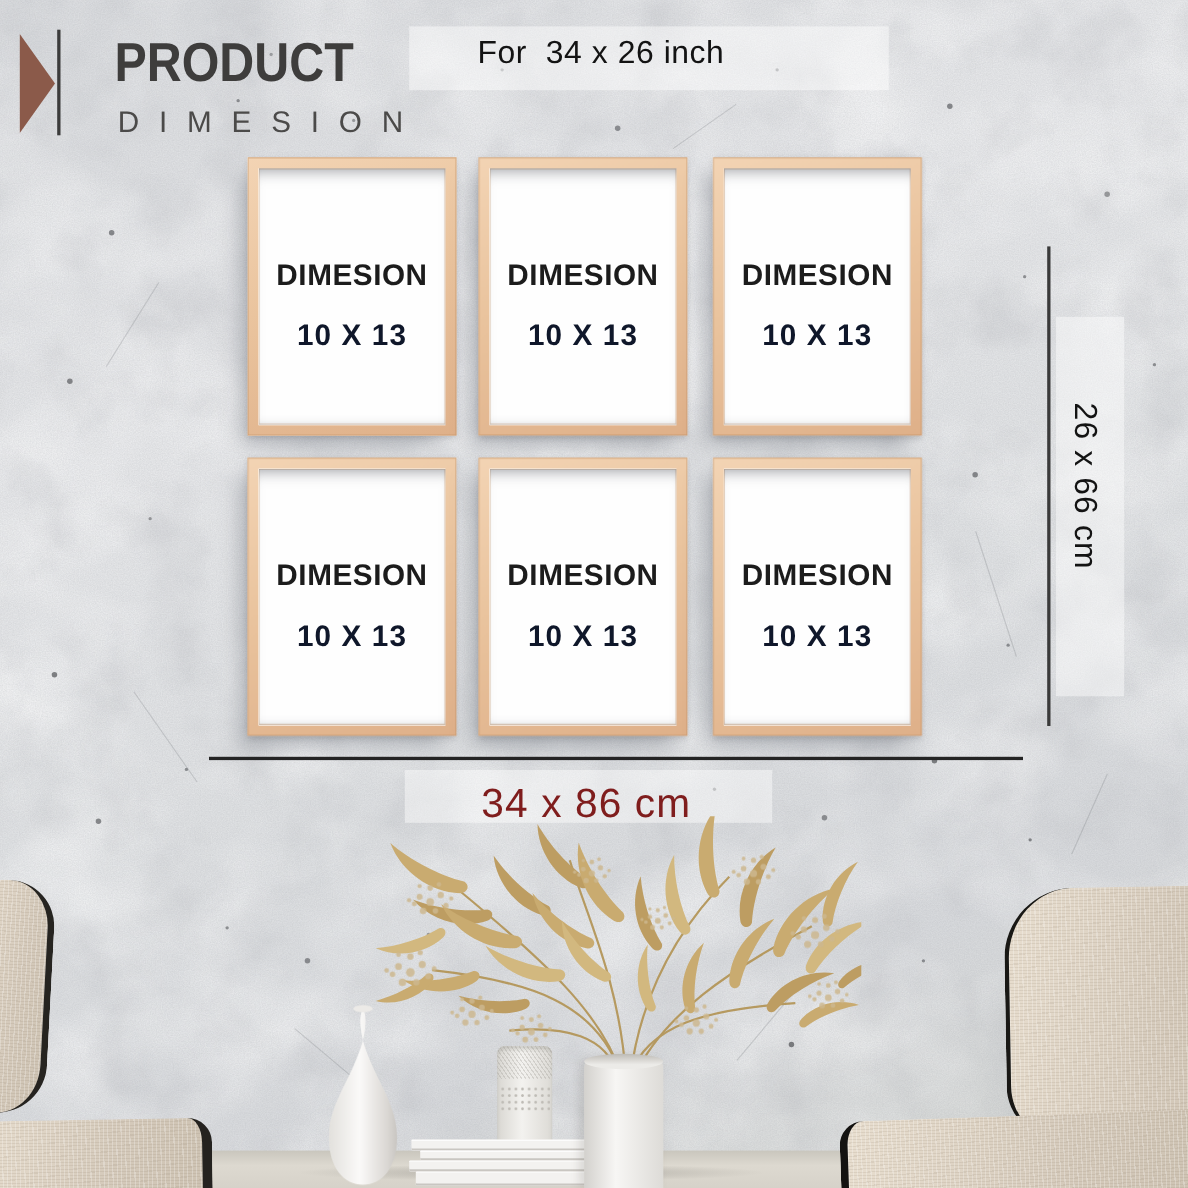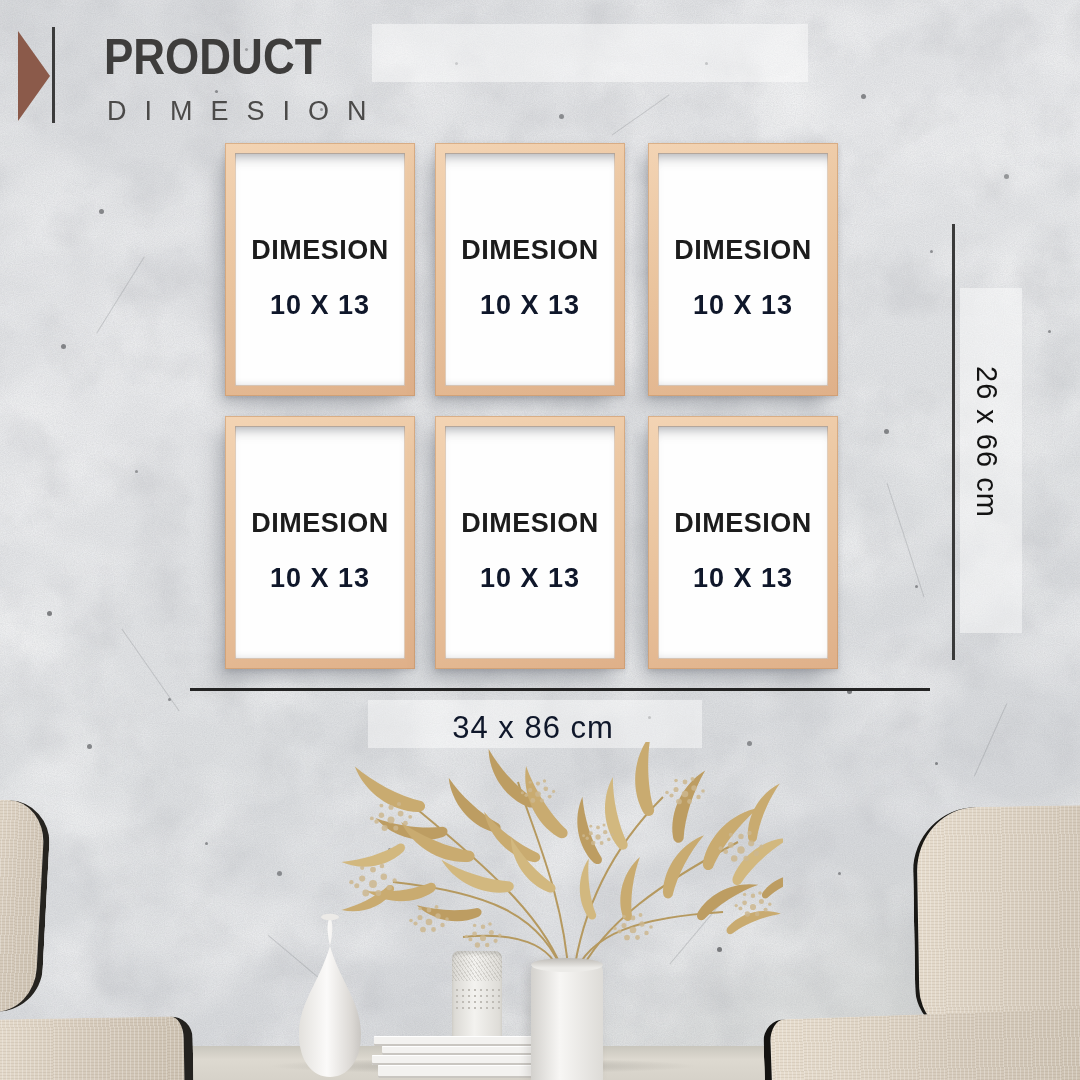--- a/index.html
+++ b/index.html
@@ -54,22 +54,22 @@
   .mat > div{transform:translateY(8px);}
   .flabel{color:#1c1c1c;font-size:27px;font-weight:700;letter-spacing:.5px;transform:translateY(8px) scaleX(.95);}
   .fsize{color:#0f172a;font-size:27px;font-weight:800;letter-spacing:1px;transform:translateY(8px) scaleX(.9);}
   .p1{left:225px;top:143px;} .p2{left:435px;top:143px;} .p3{left:648px;top:143px;}
   .p4{left:225px;top:416px;} .p5{left:435px;top:416px;} .p6{left:648px;top:416px;}
   
   .vline{position:absolute;left:952px;top:224px;width:3px;height:436px;background:#3a3a3a;z-index:4;}
   .vlabel{position:absolute;left:964px;top:224px;height:436px;width:44px;z-index:4;display:flex;
     align-items:center;justify-content:center;writing-mode:vertical-rl;color:#131313;font-size:29px;letter-spacing:1px;}
   .hline{position:absolute;left:190px;top:688px;width:740px;height:3px;background:#242424;z-index:4;}
-  .hlabel{position:absolute;left:368px;top:710px;width:330px;z-index:4;text-align:center;color:#0f172a;
-    font-size:31px;letter-spacing:1px;}
+  .hlabel{position:absolute;left:368px;top:710px;width:330px;z-index:4;text-align:center;color:#7f1d1d;
+    font-size:37px;letter-spacing:1px;}
   
   .floor{position:absolute;left:0;top:1046px;width:1080px;height:34px;z-index:5;
     background:linear-gradient(#c9c6bd,#ddd9d0 40%,#d6d2c9);}
   .decor-shadow{position:absolute;left:268px;top:1058px;width:430px;height:16px;z-index:5;
     background:radial-gradient(ellipse at center,rgba(90,88,82,.35),rgba(90,88,82,0) 70%);}
   .plant{position:absolute;left:333px;top:742px;z-index:6;}
   .vase-tear{position:absolute;left:291px;top:912px;z-index:7;}
   .vase-ribbed{position:absolute;left:452px;top:951px;width:50px;height:100px;z-index:7;border-radius:7px 7px 0 0;
     background:linear-gradient(90deg,#d9d7d2,#f3f2ef 45%,#dcdad5);box-shadow:inset 0 3px 3px rgba(120,118,112,.25);}
   .ribbed-top{position:absolute;left:0;top:0;width:100%;height:30px;border-radius:7px 7px 0 0;
@@ -135,20 +135,21 @@
   <div class="crack" style="left:700px;top:880px;height:95px;transform:rotate(40deg);"></div>
 
   <div class="band band-top"></div>
   <div class="band band-right"></div>
   <div class="band band-bottom"></div>
 
   <div class="brand-tri"></div>
   <div class="brand-line"></div>
   <div class="title">PRODUCT</div>
   <div class="subtitle">DIMESION</div>
+  <div class="size-note">For  34 x 26 inch</div>
 
   <div class="frame p1">
     <div class="mat">
       <div class="flabel">DIMESION</div>
       <div class="fsize">10 X 13</div>
     </div>
   </div>
   <div class="frame p2">
     <div class="mat">
       <div class="flabel">DIMESION</div>

